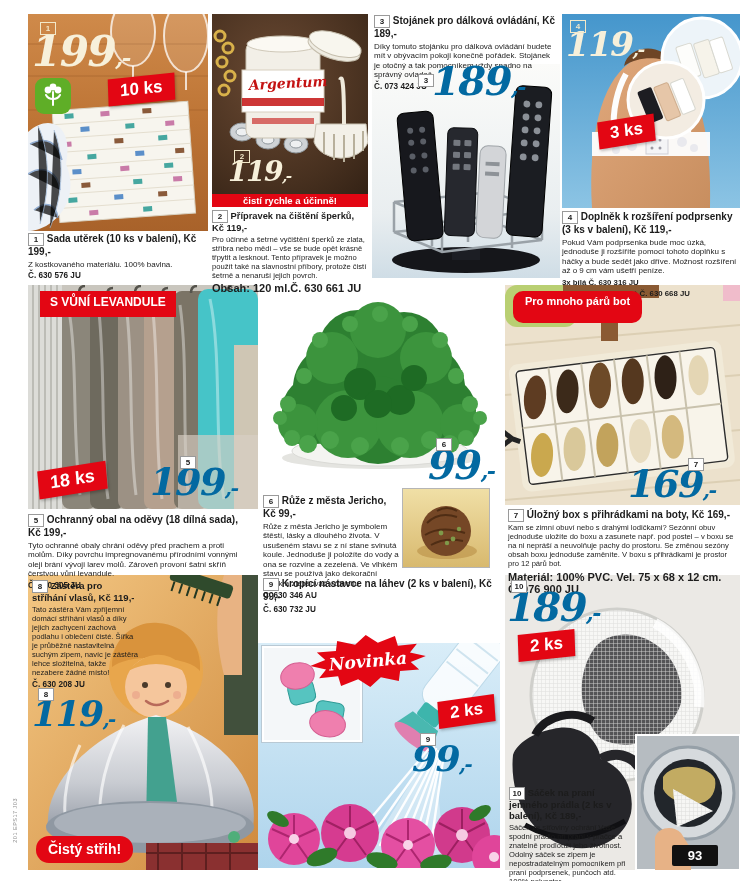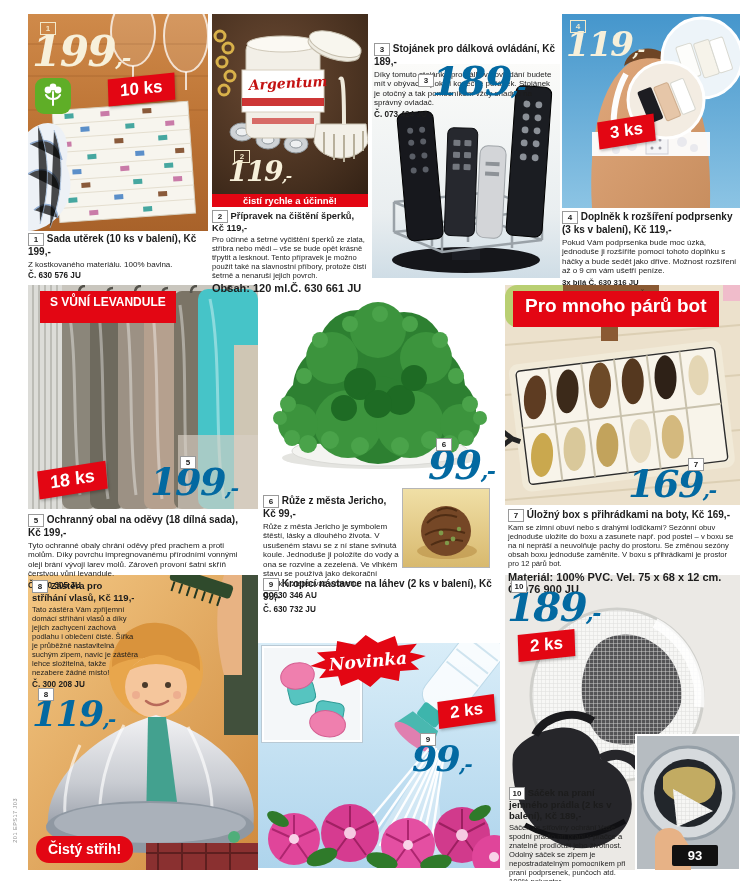--- a/index.html
+++ b/index.html
@@ -166,21 +166,21 @@
   <div class="ban" style="left:212px;top:194px;width:156px;height:13px;font-size:9.5px;display:flex;align-items:center;justify-content:center;">čistí rychle a účinně!</div>
   <div class="cap" style="left:212px;top:210px;width:156px;">
     <div class="t t-sm"><span class="numbadge">2</span> <span>Přípravek na čištění šperků, Kč 119,-</span></div>
     <div class="d d-sm">Pro účinné a šetrné vyčištění šperků ze zlata, stříbra nebo mědi – vše se bude opět krásně třpytit a lesknout. Tento přípravek je možno použít také na slavnostní příbory, protože čistí šetrně a nenaruší jejich povrch.</div>
     <div class="row">
         <span>Obsah: 120 ml.</span>
         <span>Č. 630 661 JU</span>
       </div>
   </div>
 
-  <div class="cap" style="left:374px;top:15px;width:184px;margin-top:28px;">
+  <div class="cap" style="left:374px;top:15px;width:184px;">
     <div class="t"><span class="numbadge">3</span> <span>Stojánek pro dálková ovládání, Kč 189,-</span></div>
     <div class="d">Díky tomuto stojánku pro dálková ovládání budete mít v obývacím pokoji konečně pořádek. Stojánek je otočný a tak pomocníkem vždy snadno na správný ovladač.</div>
     <div class="c">Č. 073 424 JU</div>
   </div>
   <div class="photo" style="left:372px;top:64px;width:188px;height:214px;">
     <svg width="188" height="214" viewBox="0 0 188 214">
       <defs>
           <linearGradient id="bg3" x1="0" y1="0" x2="0" y2="1">
             <stop offset="0" stop-color="#fbfbf9"></stop>
             <stop offset=".7" stop-color="#e9eef0"></stop>
@@ -335,21 +335,21 @@
             <path d="M152 20 C160 76 154 150 160 208"></path>
             <path d="M182 14 C194 70 186 160 196 214"></path>
         </g>
         <g stroke="#55534c" stroke-width="2.5" fill="none">
           <path d="M51 8 q0 -7 6 -7M79 10 q0 -7 6 -7M107 8 q0 -7 6 -7M134 10 q0 -7 6 -7M163 8 q0 -7 6 -7M200 6 q0 -7 6 -7"></path>
         </g>
       </g>
       <rect x="150" y="150" width="80" height="74" fill="#d9cfc4" opacity=".65"></rect>
     </svg>
   </div>
-  <div class="ban" style="left:40px;top:291px;font-size:12px;padding:4px 10px 14px;">S VŮNÍ LEVANDULE</div>
+  <div class="ban" style="left:40px;top:291px;font-size:12px;padding:4px 10px 8px;">S VŮNÍ LEVANDULE</div>
   <div class="qty" style="left:38px;top:466px;transform:rotate(-9deg) skewX(-4deg);font-size:18px;">18 ks</div>
   <span class="numbadge ph" style="left:180px;top:456px;">5</span>
   <div class="price" style="left:150px;top:466px;font-size:38px;"><span>199</span><span class="sfx">,-</span></div>
   <div class="cap" style="left:28px;top:514px;width:224px;">
     <div class="t"><span class="numbadge">5</span> <span>Ochranný obal na oděvy (18 dílná sada), Kč 199,-</span></div>
     <div class="d">Tyto ochranné obaly chrání oděvy před prachem a proti molům. Díky povrchu impregnovanému přírodními vonnými oleji brání vývoji larev molů. Zároveň provoní šatní skříň čerstvou vůní levandule.</div>
     <div class="c">Č. 630 305 JU</div>
   </div>
 
   <div class="photo" style="left:258px;top:288px;width:244px;height:186px;background:#fff;">
@@ -468,21 +468,21 @@
           <ellipse cx="34" cy="160" rx="11" ry="22" fill="#caa84e" transform="rotate(10 34 160)"></ellipse>
           <ellipse cx="67" cy="158" rx="11" ry="22" fill="#d9c89a" transform="rotate(8 67 158)"></ellipse>
           <ellipse cx="100" cy="158" rx="11" ry="22" fill="#c2a35c" transform="rotate(7 100 158)"></ellipse>
           <ellipse cx="133" cy="158" rx="11" ry="22" fill="#e8dcc0" transform="rotate(5 133 158)"></ellipse>
           <ellipse cx="166" cy="158" rx="11" ry="22" fill="#d4b97e" transform="rotate(4 166 158)"></ellipse>
         </g>
         <path d="M6 140 l-8 -8 M6 140 l-10 6 M6 140 l8 4" stroke="#232323" stroke-width="5" fill="none"></path>
       </g>
     </svg>
   </div>
-  <div class="ban" style="left:513px;top:291px;font-size:19px;padding:4px 12px 10px;">Pro mnoho párů bot</div>
+  <div class="ban" style="left:513px;top:291px;font-size:11px;padding:4px 12px 16px;border-radius:10px;">Pro mnoho párů bot</div>
   <span class="numbadge ph" style="left:688px;top:458px;">7</span>
   <div class="price" style="left:628px;top:468px;font-size:38px;"><span>169</span><span class="sfx">,-</span></div>
   <div class="cap" style="left:508px;top:509px;width:228px;">
     <div class="t"><span class="numbadge">7</span> <span>Úložný box s přihrádkami na boty, Kč 169,-</span></div>
     <div class="d d-sm">Kam se zimní obuví nebo s drahými lodičkami? Sezónní obuv jednoduše uložíte do boxu a zasunete např. pod postel – v boxu se na ni nepráší a neuvolňuje pachy do prostoru. Se změnou sezóny obsah boxu jednoduše zaměníte. V boxu s přihrádkami je prostor pro 12 párů bot.</div>
     <div class="row">
         <span>Materiál: 100% PVC. Vel. 75 x 68 x 12 cm.</span>
         <span>Č. 076 900 JU</span>
       </div>
   </div>
@@ -534,21 +534,21 @@
           <g stroke="#5e1f1f" stroke-width="2">
             <path d="M130 268v27M154 268v27M178 268v27M202 268v27M118 278h112"></path>
           </g>
         </g>
       <circle cx="206" cy="262" r="6" fill="#4fae7a"></circle>
     </svg>
   </div>
   <div class="cap" style="left:32px;top:580px;width:106px;">
     <div class="t" style="font-size:9.5px;"><span class="numbadge">8</span> <span>Zástěra pro stříhání vlasů, Kč 119,-</span></div>
     <div class="d d-sm">Tato zástěra Vám zpříjemní domácí stříhání vlasů a díky jejich zachycení zachová podlahu i oblečení čisté. Šířka je průběžně nastavitelná suchým zipem, navíc je zástěra lehce složitelná, takže nezabere žádné místo!</div>
-    <div class="c">Č. 300 208 JU</div>
+    <div class="c">Č. 630 208 JU</div>
   </div>
   <span class="numbadge ph" style="left:38px;top:688px;">8</span>
   <div class="price" style="left:32px;top:698px;font-size:36px;"><span>119</span><span class="sfx">,-</span></div>
   <div class="ban" style="left:36px;top:836px;font-size:14px;padding:5px 12px 6px;border-radius:13px;">Čistý střih!</div>
 
   <div class="cap" style="left:263px;top:578px;width:236px;">
     <div class="t"><span class="numbadge">9</span> <span>Kropící nástavce na láhev (2 ks v balení), Kč 99,-</span></div>
     <div class="c">Č. 630 732 JU</div>
   </div>
   <div class="photo" style="left:258px;top:643px;width:242px;height:225px;">

